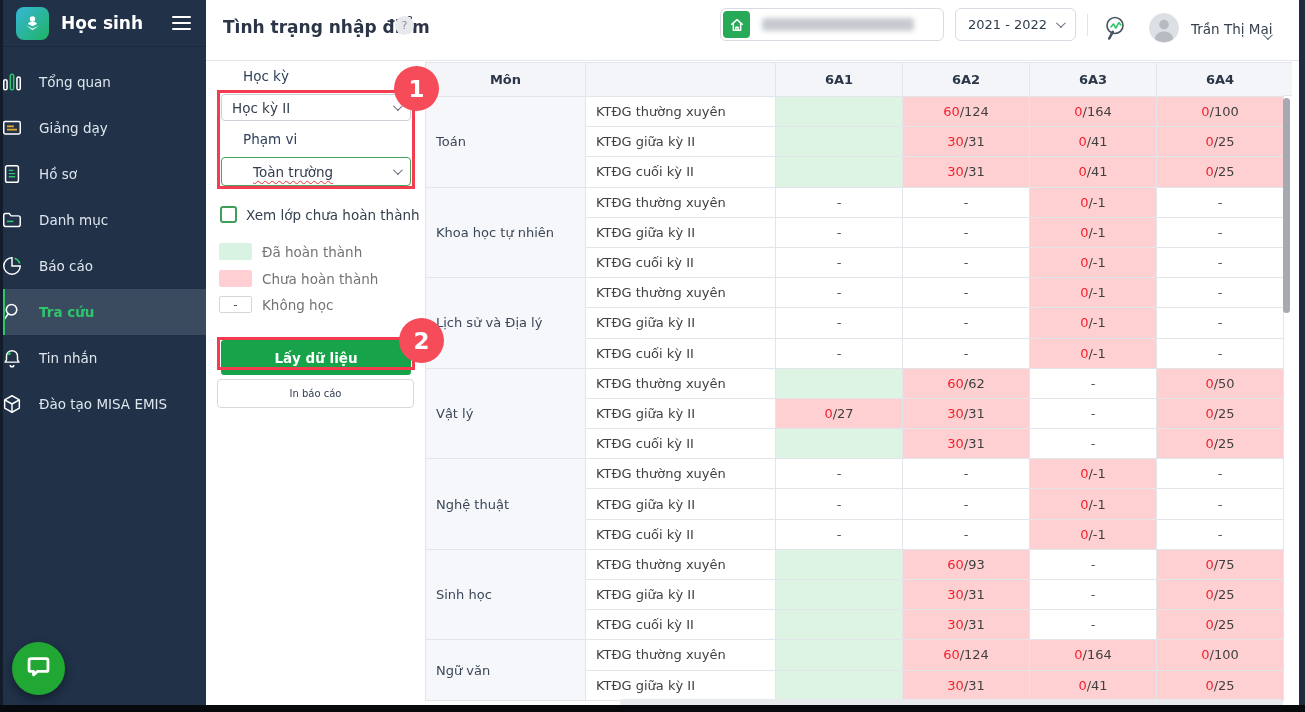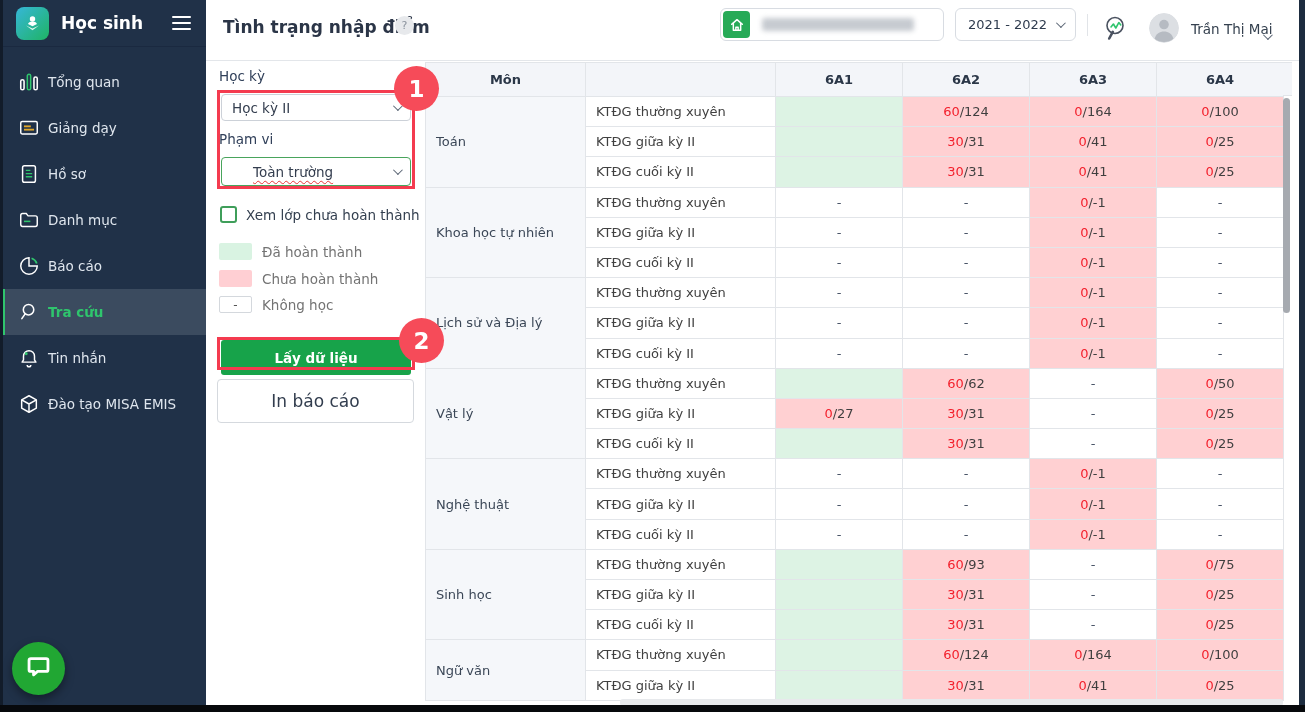--- a/index.html
+++ b/index.html
@@ -12,21 +12,21 @@
   .frame-bottom{ position:absolute; left:0; top:705px; width:1305px; height:7px; background:#07090c; z-index:80; }
 
   
   .sidebar { position:absolute; left:0; top:0; width:206px; height:712px; background:#203148; z-index:20; }
   .logo-row { height:47px; display:flex; align-items:center; padding-left:16px; gap:12px; border-bottom:1px solid #1a2940; }
   .logo-badge { width:33px; height:33px; border-radius:8px; background:linear-gradient(135deg,#36b7d8 0%,#1fb364 100%); display:flex; align-items:center; justify-content:center; flex:0 0 auto; cursor:pointer; }
   .app-title { color:#fff; font-size:17px; font-weight:bold; }
   .hamburger { margin-left:auto; margin-right:15px; cursor:pointer; }
   .hamburger i { display:block; width:19px; height:2.6px; background:#fff; border-radius:2px; margin:3.4px 0; }
   .menu { margin-top:12px; }
-  .menu-item { height:46px; display:flex; align-items:center; gap:7px; padding-left:17px; color:#dfe6ee; font-size:13.5px; position:relative; cursor:pointer; }
+  .menu-item { height:46px; display:flex; align-items:center; gap:15px; color:#dfe6ee; font-size:13.5px; position:relative; cursor:pointer; }
   .menu-item .mi-icon { width:24px; height:24px; display:flex; align-items:center; justify-content:center; flex:0 0 auto; }
   .menu-item.active { background:#3b4b5f; color:#2fc56d; font-weight:bold; }
   .menu-item.active::before { content:''; position:absolute; left:0; top:0; bottom:0; width:5px; background:#2fc56d; z-index:5; }
   .chat-fab { position:absolute; left:12px; top:642px; width:53px; height:53px; border-radius:50%; background:#21a733; box-shadow:0 4px 10px rgba(0,0,0,.4); display:flex; align-items:center; justify-content:center; cursor:pointer; z-index:70; }
 
   
   .main-header { position:absolute; left:206px; top:0; width:1093px; height:61px; background:#fff; border-bottom:1px solid #e3e6ea; z-index:25; }
   .page-title { position:absolute; left:17px; top:17px; font-size:17px; font-weight:600; color:#2b3547; }
   .help-badge { position:absolute; left:189px; top:16px; width:19px; height:19px; border-radius:50%; background:#e7e9ec; color:#8a929d; font-size:11px; display:flex; align-items:center; justify-content:center; cursor:pointer; }
   .school-box { position:absolute; left:514px; top:8px; width:224px; height:33px; border:1px solid #d8dce2; border-radius:6px; display:flex; align-items:center; padding:2px; cursor:pointer; }
@@ -35,35 +35,35 @@
   .year-box { position:absolute; left:749px; top:8px; width:121px; height:33px; border:1px solid #d8dce2; border-radius:6px; display:flex; align-items:center; justify-content:space-between; padding:0 12px; font-size:13px; color:#2e3b4e; cursor:pointer; }
   .hdr-divider { position:absolute; left:881px; top:14px; width:1px; height:22px; background:#e1e4e8; }
   .hdr-search { position:absolute; left:894px; top:13px; width:32px; height:32px; cursor:pointer; }
   .hdr-avatar { position:absolute; left:943px; top:13px; width:30px; height:30px; border-radius:50%; overflow:hidden; cursor:pointer; }
   .hdr-user { position:absolute; left:985px; top:21px; font-size:13.5px; color:#35414f; cursor:pointer; }
   .hdr-user-chev { position:absolute; left:1057px; top:25px; }
 
   .chev { display:inline-block; width:7px; height:7px; border-right:1.8px solid #5b6675; border-bottom:1.8px solid #5b6675; transform:rotate(45deg) translateY(-2px); }
 
   
-  .flabel { position:absolute; font-size:13.5px; color:#31405a; }
+  .flabel { position:absolute; font-size:13.5px; color:#31405a;margin-left:24px; }
   .dd { position:absolute; left:221px; width:190px; height:27px; border:1px solid #ccd1d8; border-radius:4px; background:#fff; display:flex; align-items:center; justify-content:space-between; padding:0 10px; font-size:13.5px; color:#333d4e; cursor:pointer; }
   .dd.green-border { border:1.5px solid #49a45c; height:29px; }
   .dd .squiggle { text-decoration:underline; text-decoration-style:wavy; text-decoration-color:#e63737; text-decoration-thickness:1px; text-underline-offset:3px;margin-left:21px; }
   .ann-rect { position:absolute; border:3px solid #f43b4f; z-index:40; pointer-events:none; }
   .ann-circle { position:absolute; width:45px; height:45px; border-radius:50%; background:#f64b59; color:#fff; font-size:23px; font-weight:bold; display:flex; align-items:center; justify-content:center; z-index:41; pointer-events:none; }
   .cbx { position:absolute; left:220px; top:206px; width:17px; height:17px; border:2px solid #3f9e5a; border-radius:3px; background:#fff; cursor:pointer; }
   .cbx-label { position:absolute; left:246px; top:207px; font-size:13.5px; color:#333f4f; }
   .swatch { position:absolute; left:219px; width:33px; height:17px; border-radius:2px; }
   .swatch-complete { background:#d9f3e2; }
   .swatch-incomplete { background:#ffcfd3; }
   .swatch-none { background:#fff; border:1px solid #d4d8dd; font-size:12px; color:#555; display:flex; align-items:center; justify-content:center; }
   .legend-label { position:absolute; left:262px; font-size:13.5px; color:#737373; }
   .btn-get { position:absolute; left:221px; top:340px; width:190px; height:35px; background:#17a34a; border:none; border-radius:3px; color:#fff; font-weight:bold; font-size:13.5px; font-family:inherit; cursor:pointer; }
-  .btn-print { position:absolute; left:217px; top:379px; width:197px; height:44px; background:#fff; border:1px solid #d5d9de; border-radius:4px; color:#323d4e; font-size:17px; font-family:inherit; cursor:pointer; }
+  .btn-print { position:absolute; left:217px; top:379px; width:197px; height:29px; background:#fff; border:1px solid #d5d9de; border-radius:4px; color:#323d4e; font-size:10px; font-family:inherit; cursor:pointer; }
 
   
   .table-wrap { position:absolute; left:425px; top:62px; width:872px; height:644px; overflow:hidden; z-index:5; }
   table.status { border-collapse:collapse; table-layout:fixed; width:858px; }
   .status th, .status td { border:1px solid #e2e5e9; font-size:13px; overflow:hidden; white-space:nowrap; }
   .status th { height:34px; background:#f3f5f9; color:#2b3748; font-weight:bold; text-align:center; }
   .status td { height:30.2px; }
   td.subject-cell { background:#f5f7fa; color:#3b4757; padding-left:10px; }
   td.type-cell { background:#fff; color:#404040; padding-left:10px; }
   td.data-cell { text-align:center; color:#3f3f3f; }

